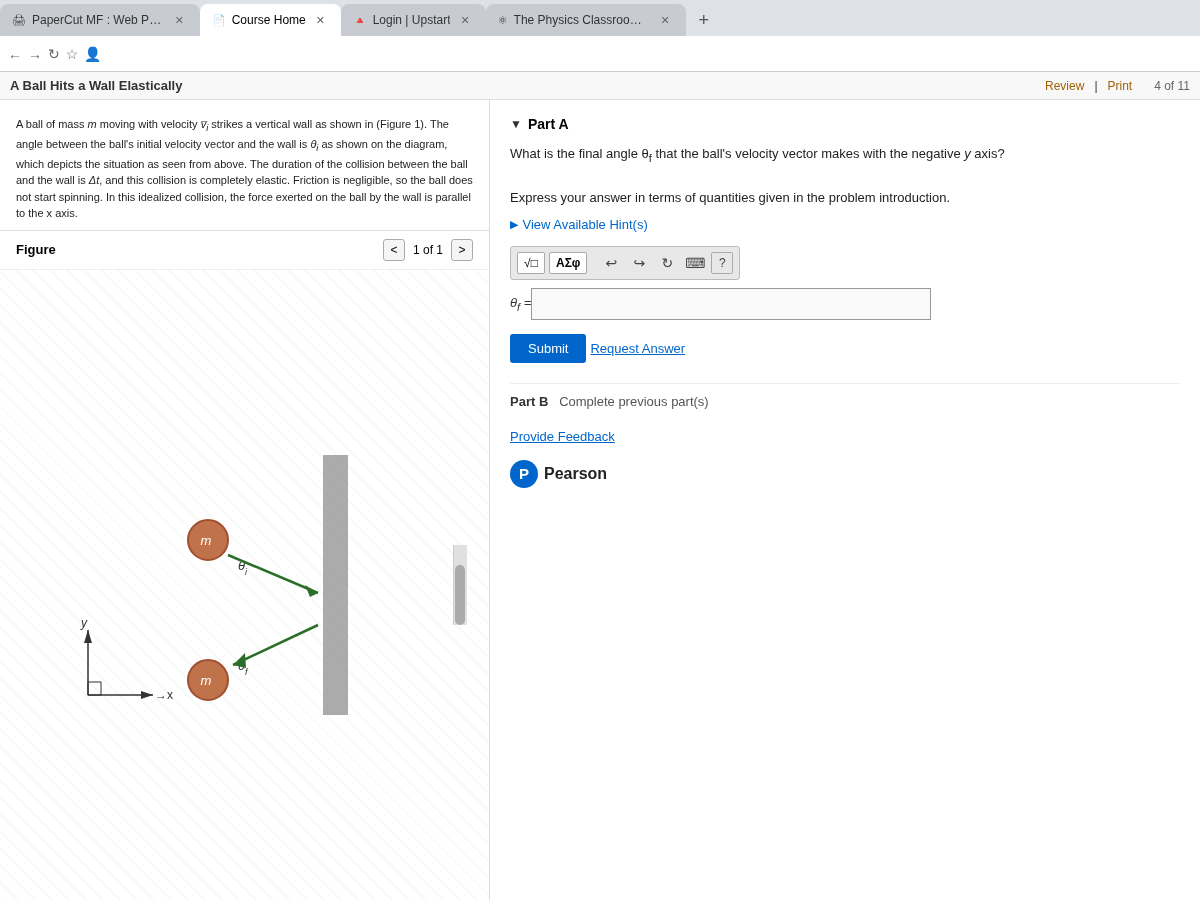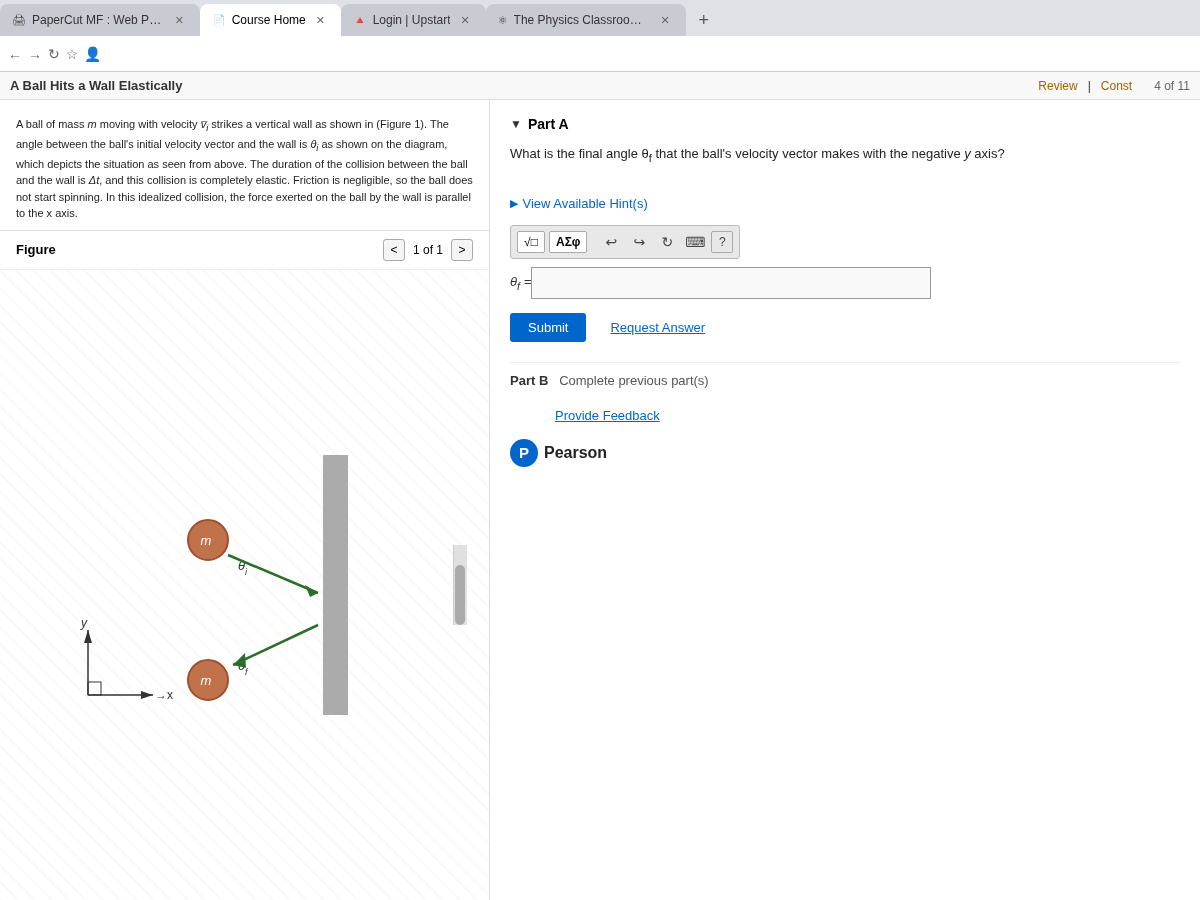--- a/index.html
+++ b/index.html
@@ -250,21 +250,21 @@
       padding: 4px 8px;
       font-size: 13px;
       background: #f9f9f9;
       max-width: 400px;
     }
 
     
     .submit-row {
       display: flex;
       align-items: center;
-      gap: 24px;
+      gap: 4px;
       margin-bottom: 20px;
     }
     .submit-btn {
       background: #0066cc;
       color: #fff;
       border: none;
       padding: 7px 18px;
       font-size: 13px;
       cursor: pointer;
       border-radius: 3px;
@@ -287,21 +287,20 @@
     .part-b-label { font-weight: bold; color: #333; text-align: right; }
 
     
     .feedback-link {
       color: #0066cc;
       text-decoration: underline;
       cursor: pointer;
       font-size: 13px;
       display: block;
       margin-bottom: 16px;
-      margin-left: 45px;
     }
 
     
     .pearson-logo {
       display: flex;
       align-items: center;
       gap: 6px;
       font-size: 16px;
       font-weight: bold;
       color: #222;
@@ -388,21 +387,21 @@
     <span class="address-icon">👤</span>
   </div>
 
   <div class="page-content">
 
     <div class="page-topbar">
       <span class="topbar-title">A Ball Hits a Wall Elastically</span>
       <div class="topbar-right">
         <span class="topbar-link">Review</span>
         <span>|</span>
-        <span class="topbar-link">Const</span>
+        <span class="topbar-link">Print</span>
         <span style="margin-left:12px; font-size:12px; color:#666;">4 of 11</span>
       </div>
     </div>
 
     <div class="main-layout">
 
       <div class="left-panel">
 
         <div class="problem-text">
           <p>
@@ -472,20 +471,21 @@
       <div class="right-panel">
 
         <div class="part-header">
           <span class="part-arrow">▼</span>
           <span class="part-title">Part A</span>
         </div>
 
         <div class="part-question">
           <p>What is the final angle θ<sub>f</sub> that the ball's velocity vector makes with the negative <em>y</em> axis?</p>
           <br>
+          <p>Express your answer in terms of quantities given in the problem introduction.</p>
         </div>
 
         <div class="hint-link">
           <span class="hint-arrow">▶</span>
           <span>View Available Hint(s)</span>
         </div>
 
         <div class="answer-toolbar">
           <button class="toolbar-btn">√□</button>
           <button class="toolbar-btn" style="font-weight:bold;">ΑΣφ</button>

